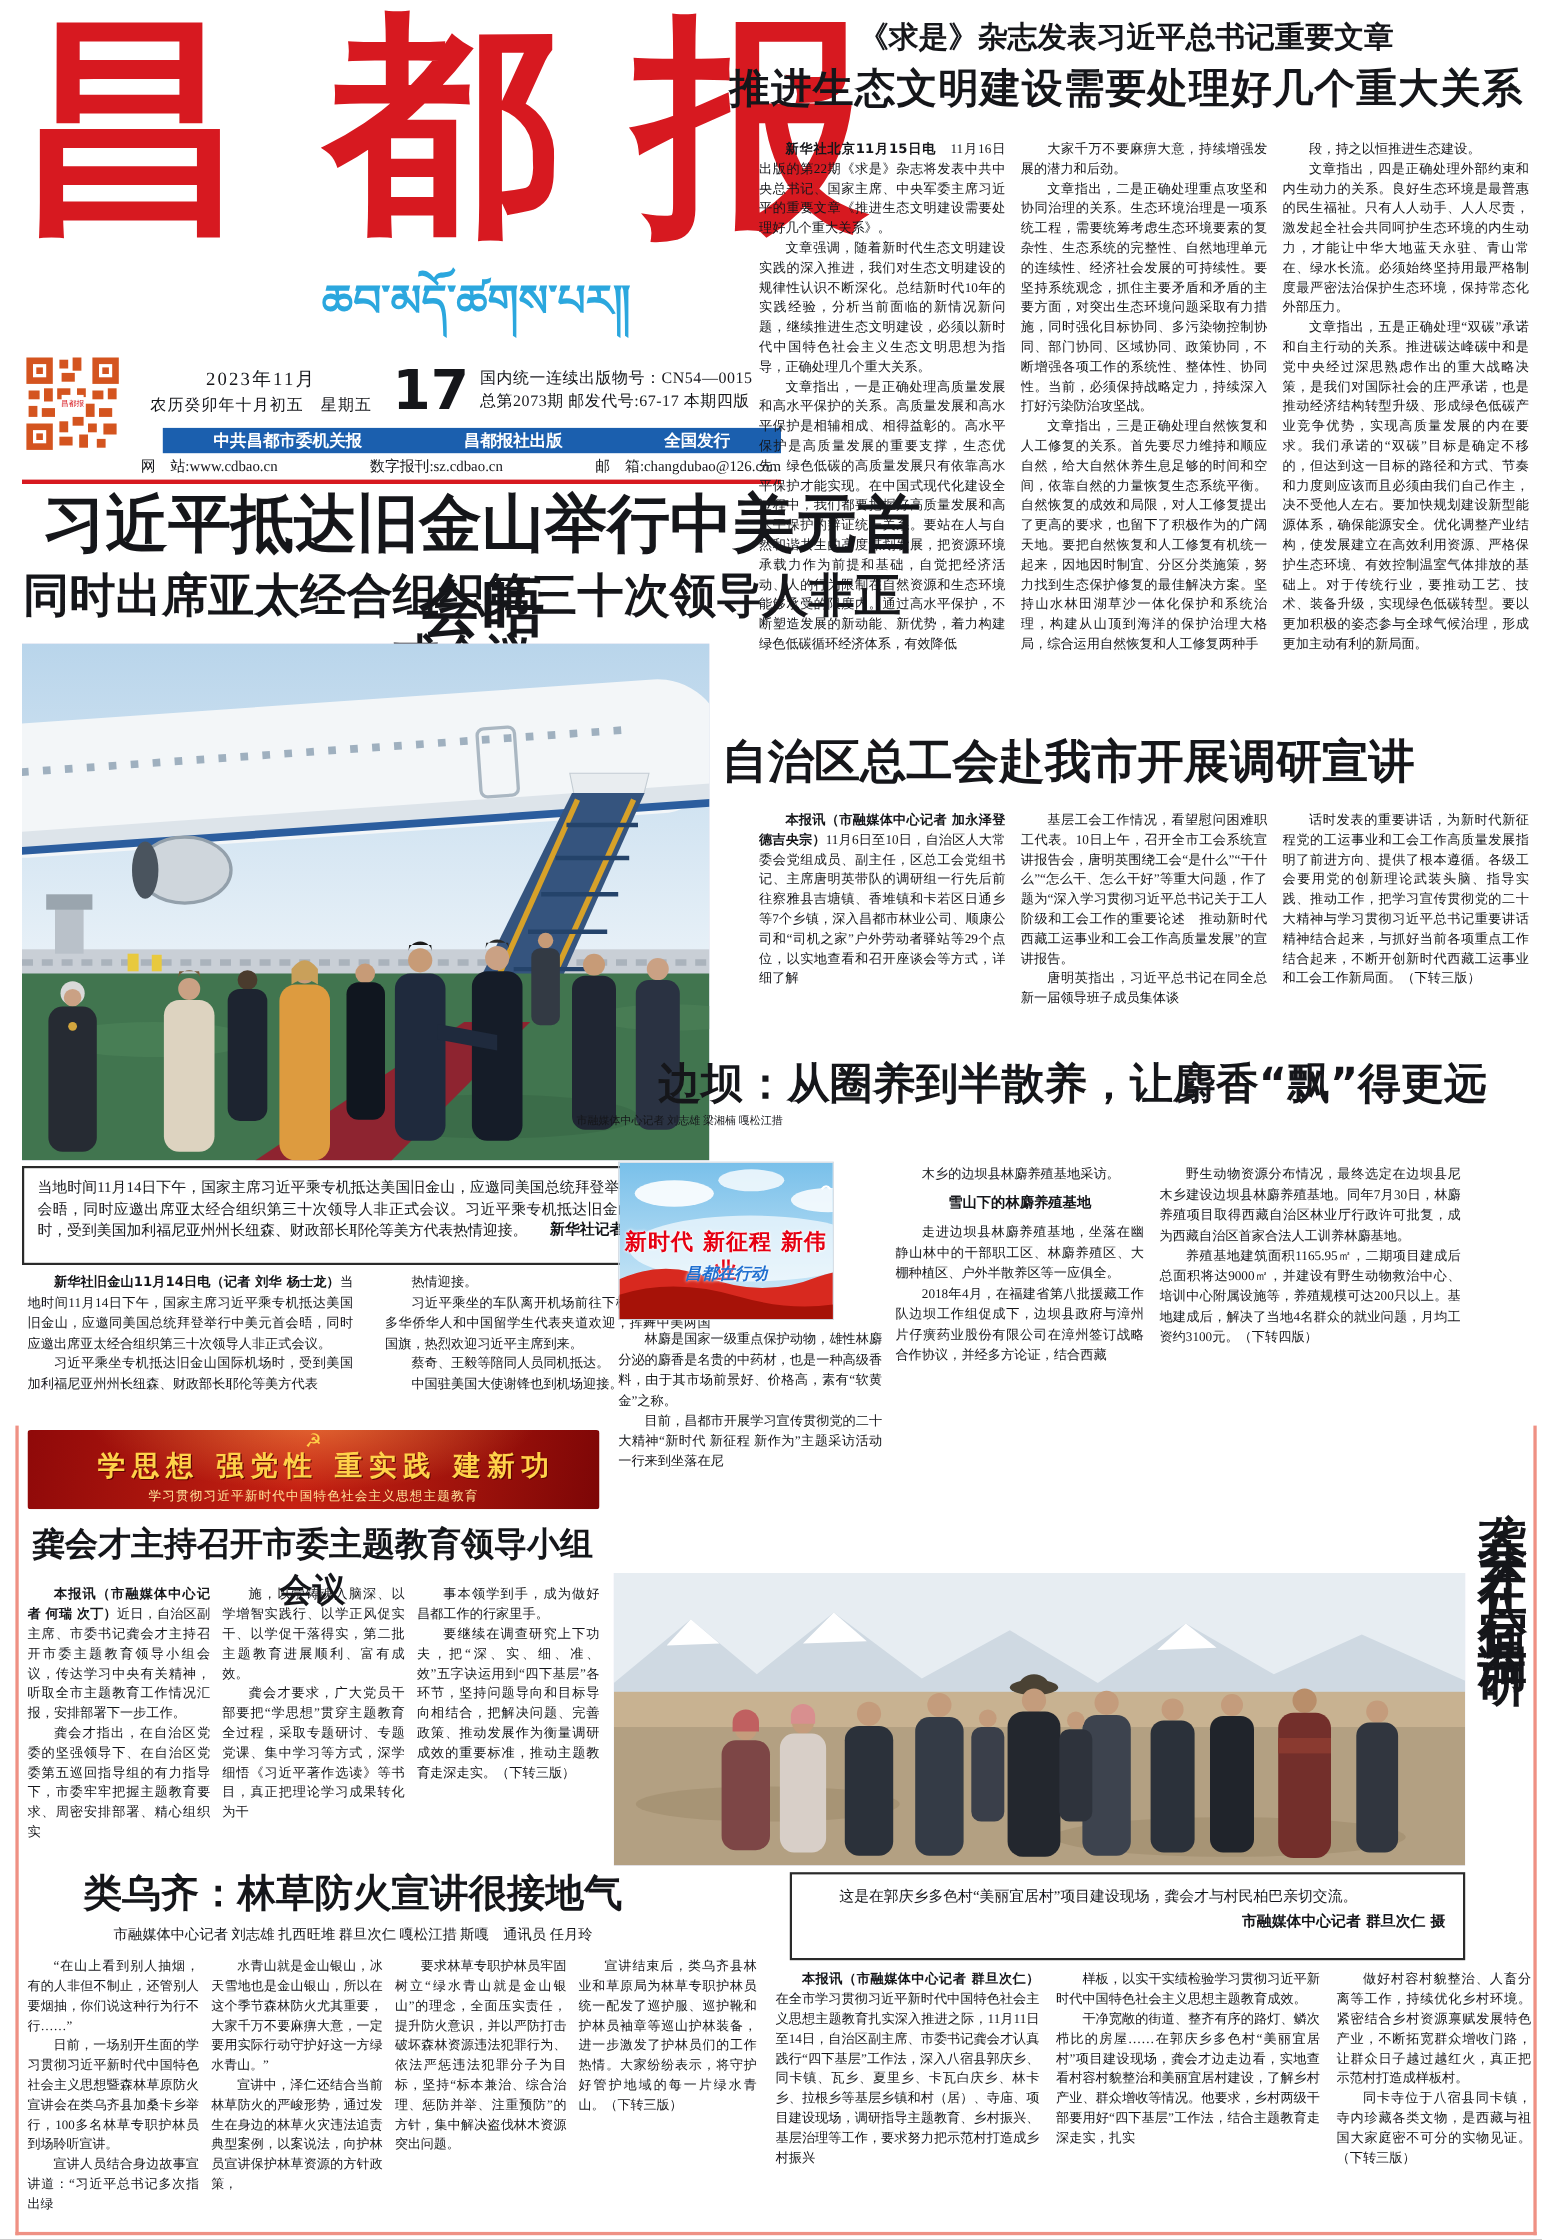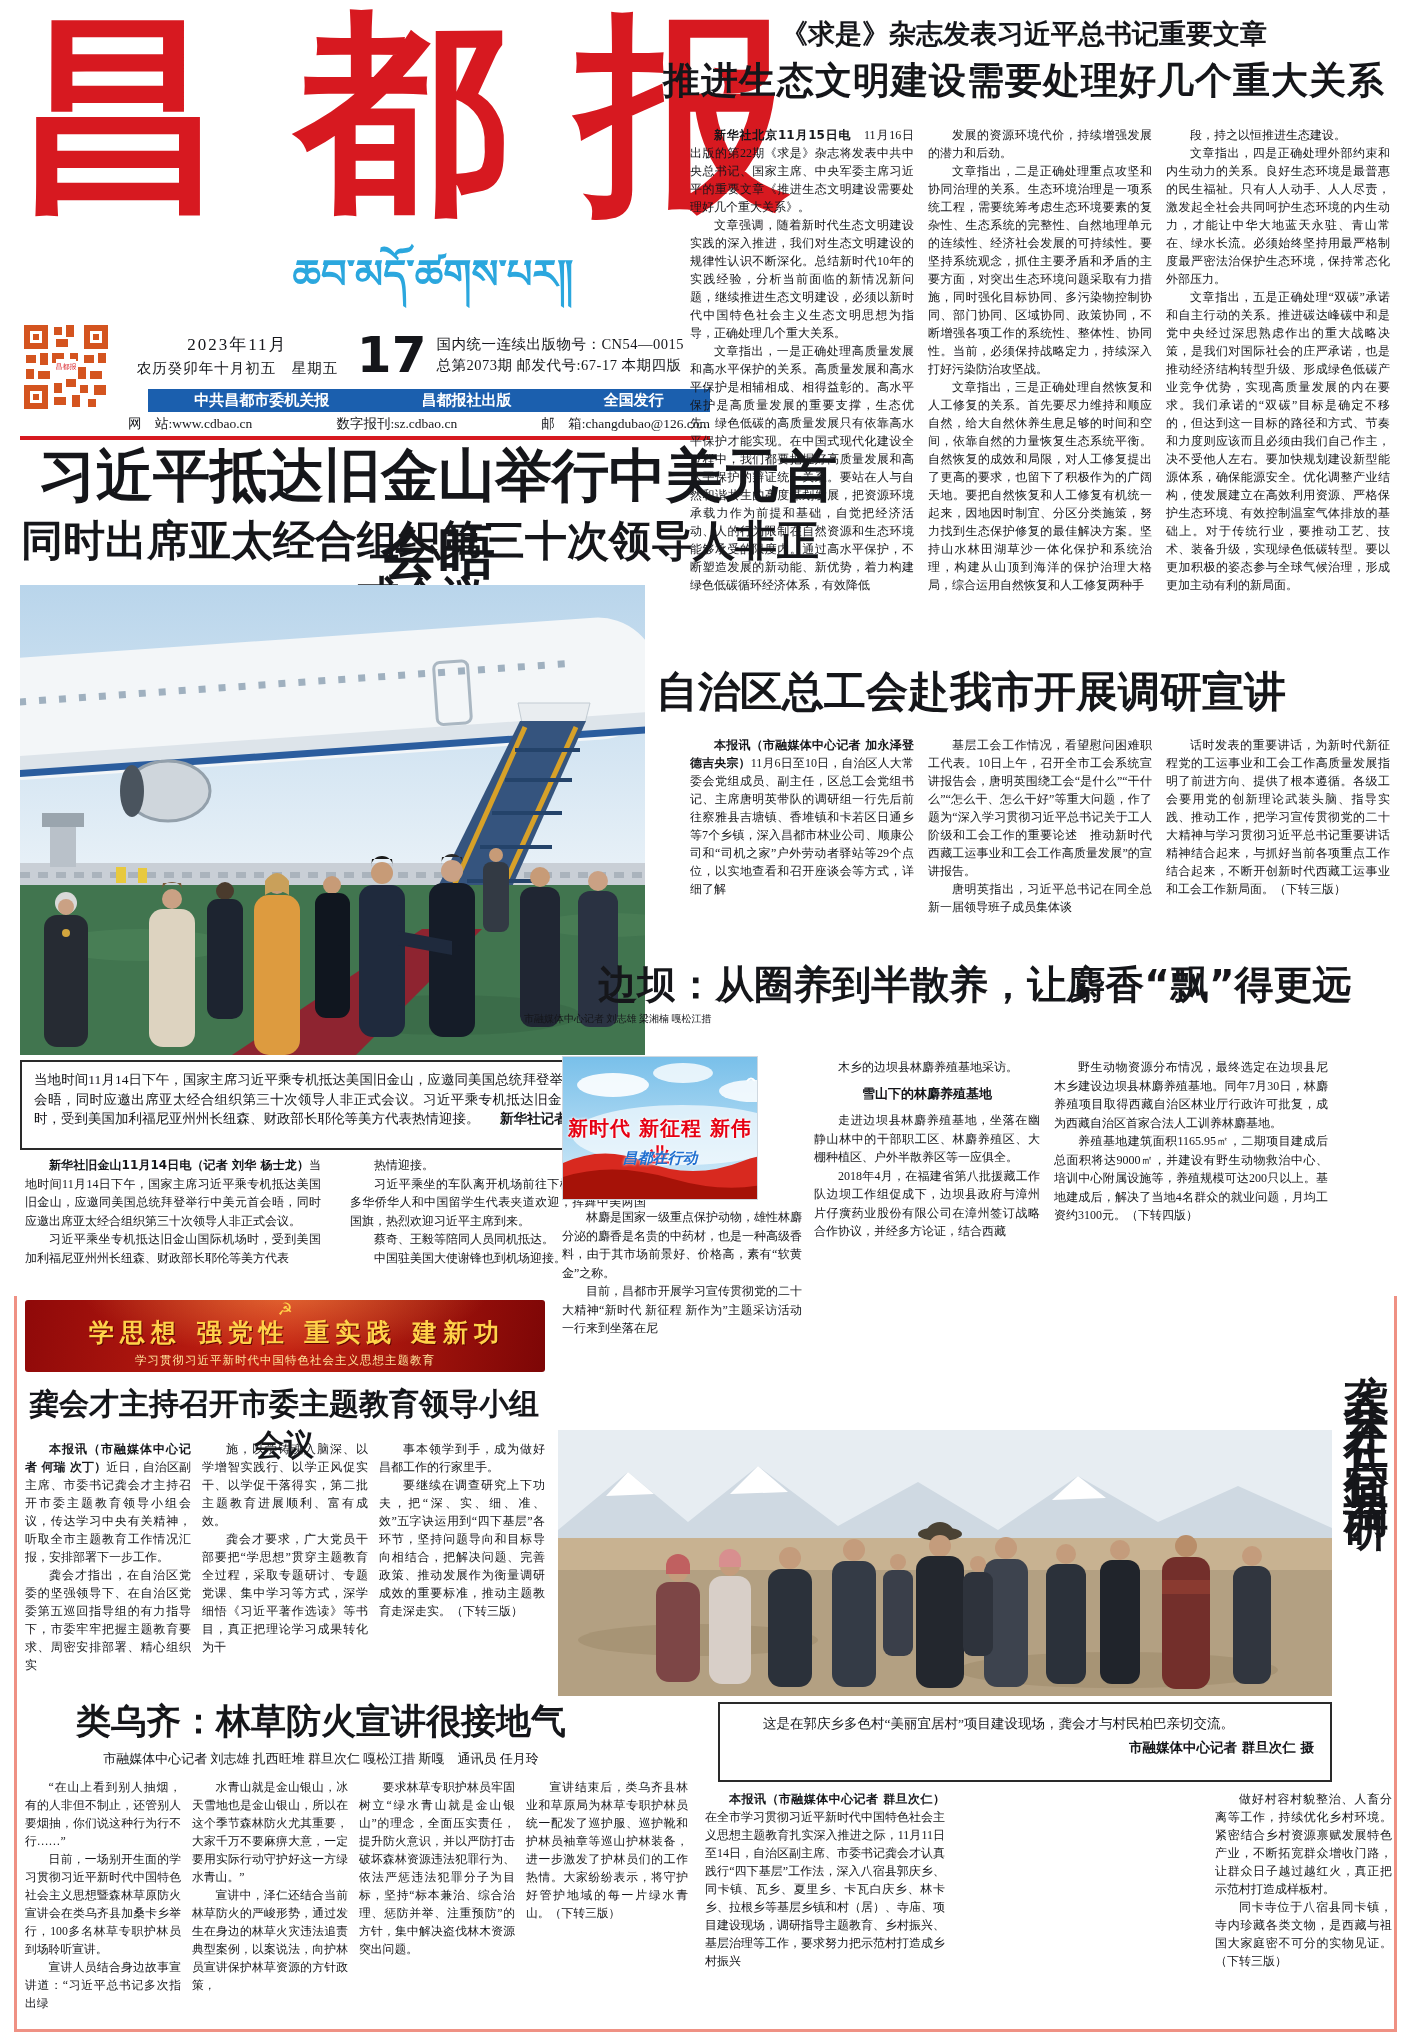--- a/index.html
+++ b/index.html
@@ -165,21 +165,21 @@
   <div class="abs red-rule"></div>
 
   <div class="abs q-kicker">《求是》杂志发表习近平总书记重要文章</div>
   <div class="abs q-title">推进生态文明建设需要处理好几个重大关系</div>
   <div class="abs col qc" style="left:690px;">
       <p class="para"><b class="lead">新华社北京11月15日电</b>　11月16日出版的第22期《求是》杂志将发表中共中央总书记、国家主席、中央军委主席习近平的重要文章《推进生态文明建设需要处理好几个重大关系》。</p>
       <p class="para">文章强调，随着新时代生态文明建设实践的深入推进，我们对生态文明建设的规律性认识不断深化。总结新时代10年的实践经验，分析当前面临的新情况新问题，继续推进生态文明建设，必须以新时代中国特色社会主义生态文明思想为指导，正确处理几个重大关系。</p>
       <p class="para">文章指出，一是正确处理高质量发展和高水平保护的关系。高质量发展和高水平保护是相辅相成、相得益彰的。高水平保护是高质量发展的重要支撑，生态优先、绿色低碳的高质量发展只有依靠高水平保护才能实现。在中国式现代化建设全过程中，我们都要把握好高质量发展和高水平保护的辩证统一关系。要站在人与自然和谐共生的高度谋划发展，把资源环境承载力作为前提和基础，自觉把经济活动、人的行为限制在自然资源和生态环境能够承受的限度内。通过高水平保护，不断塑造发展的新动能、新优势，着力构建绿色低碳循环经济体系，有效降低</p>
     </div>
   <div class="abs col qc" style="left:928px;">
-      <p class="para">发展的资源环境代价，持续增强发展的潜力和后劲。</p>
+      <p class="para">大家千万不要麻痹大意，持续增强发展的潜力和后劲。</p>
       <p class="para">文章指出，二是正确处理重点攻坚和协同治理的关系。生态环境治理是一项系统工程，需要统筹考虑生态环境要素的复杂性、生态系统的完整性、自然地理单元的连续性、经济社会发展的可持续性。要坚持系统观念，抓住主要矛盾和矛盾的主要方面，对突出生态环境问题采取有力措施，同时强化目标协同、多污染物控制协同、部门协同、区域协同、政策协同，不断增强各项工作的系统性、整体性、协同性。当前，必须保持战略定力，持续深入打好污染防治攻坚战。</p>
       <p class="para">文章指出，三是正确处理自然恢复和人工修复的关系。首先要尽力维持和顺应自然，给大自然休养生息足够的时间和空间，依靠自然的力量恢复生态系统平衡。自然恢复的成效和局限，对人工修复提出了更高的要求，也留下了积极作为的广阔天地。要把自然恢复和人工修复有机统一起来，因地因时制宜、分区分类施策，努力找到生态保护修复的最佳解决方案。坚持山水林田湖草沙一体化保护和系统治理，构建从山顶到海洋的保护治理大格局，综合运用自然恢复和人工修复两种手</p>
     </div>
   <div class="abs col qc" style="left:1166px;">
       <p class="para">段，持之以恒推进生态建设。</p>
       <p class="para">文章指出，四是正确处理外部约束和内生动力的关系。良好生态环境是最普惠的民生福祉。只有人人动手、人人尽责，激发起全社会共同呵护生态环境的内生动力，才能让中华大地蓝天永驻、青山常在、绿水长流。必须始终坚持用最严格制度最严密法治保护生态环境，保持常态化外部压力。</p>
       <p class="para">文章指出，五是正确处理“双碳”承诺和自主行动的关系。推进碳达峰碳中和是党中央经过深思熟虑作出的重大战略决策，是我们对国际社会的庄严承诺，也是推动经济结构转型升级、形成绿色低碳产业竞争优势，实现高质量发展的内在要求。我们承诺的“双碳”目标是确定不移的，但达到这一目标的路径和方式、节奏和力度则应该而且必须由我们自己作主，决不受他人左右。要加快规划建设新型能源体系，确保能源安全。优化调整产业结构，使发展建立在高效利用资源、严格保护生态环境、有效控制温室气体排放的基础上。对于传统行业，要推动工艺、技术、装备升级，实现绿色低碳转型。要以更加积极的姿态参与全球气候治理，形成更加主动有利的新局面。</p>
     </div>
 
   <div class="abs s-line1">习近平抵达旧金山举行中美元首会晤</div>
@@ -461,20 +461,24 @@
   </div>
 
   <div class="abs caption-box" style="left:718px;top:1702px;width:614px;height:80px;padding:10px 16px;">
     <div style="text-indent:2em;">这是在郭庆乡多色村“美丽宜居村”项目建设现场，龚会才与村民柏巴亲切交流。</div>
     <div style="text-align:right;font-family:'DejaVu Sans',sans-serif;font-weight:bold;margin-top:4px;">市融媒体中心记者 群旦次仁 摄</div>
   </div>
 
   <div class="abs col" style="left:705px;top:1790px;width:240px;height:238px;line-height:18px;">
       <p class="para"><b class="lead">本报讯（市融媒体中心记者 群旦次仁）</b>在全市学习贯彻习近平新时代中国特色社会主义思想主题教育扎实深入推进之际，11月11日至14日，自治区副主席、市委书记龚会才认真践行“四下基层”工作法，深入八宿县郭庆乡、同卡镇、瓦乡、夏里乡、卡瓦白庆乡、林卡乡、拉根乡等基层乡镇和村（居）、寺庙、项目建设现场，调研指导主题教育、乡村振兴、基层治理等工作，要求努力把示范村打造成乡村振兴</p>
     </div>
+  <div class="abs col" style="left:960px;top:1790px;width:240px;height:238px;line-height:18px;">
+      <p class="para">样板，以实干实绩检验学习贯彻习近平新时代中国特色社会主义思想主题教育成效。</p>
+      <p class="para">干净宽敞的街道、整齐有序的路灯、鳞次栉比的房屋……在郭庆乡多色村“美丽宜居村”项目建设现场，龚会才边走边看，实地查看村容村貌整治和美丽宜居村建设，了解乡村产业、群众增收等情况。他要求，乡村两级干部要用好“四下基层”工作法，结合主题教育走深走实，扎实</p>
+    </div>
   <div class="abs col" style="left:1215px;top:1790px;width:177px;height:238px;line-height:18px;">
       <p class="para">做好村容村貌整治、人畜分离等工作，持续优化乡村环境。紧密结合乡村资源禀赋发展特色产业，不断拓宽群众增收门路，让群众日子越过越红火，真正把示范村打造成样板村。</p>
       <p class="para">同卡寺位于八宿县同卡镇，寺内珍藏各类文物，是西藏与祖国大家庭密不可分的实物见证。（下转三版）</p>
     </div>
 
   <div class="abs fr" style="left:14px;top:1296px;width:3px;height:736px;"></div>
   <div class="abs fr" style="left:1394px;top:1296px;width:3px;height:736px;"></div>
   <div class="abs fr" style="left:14px;top:2029px;width:1383px;height:3px;"></div>
 
 </div>

